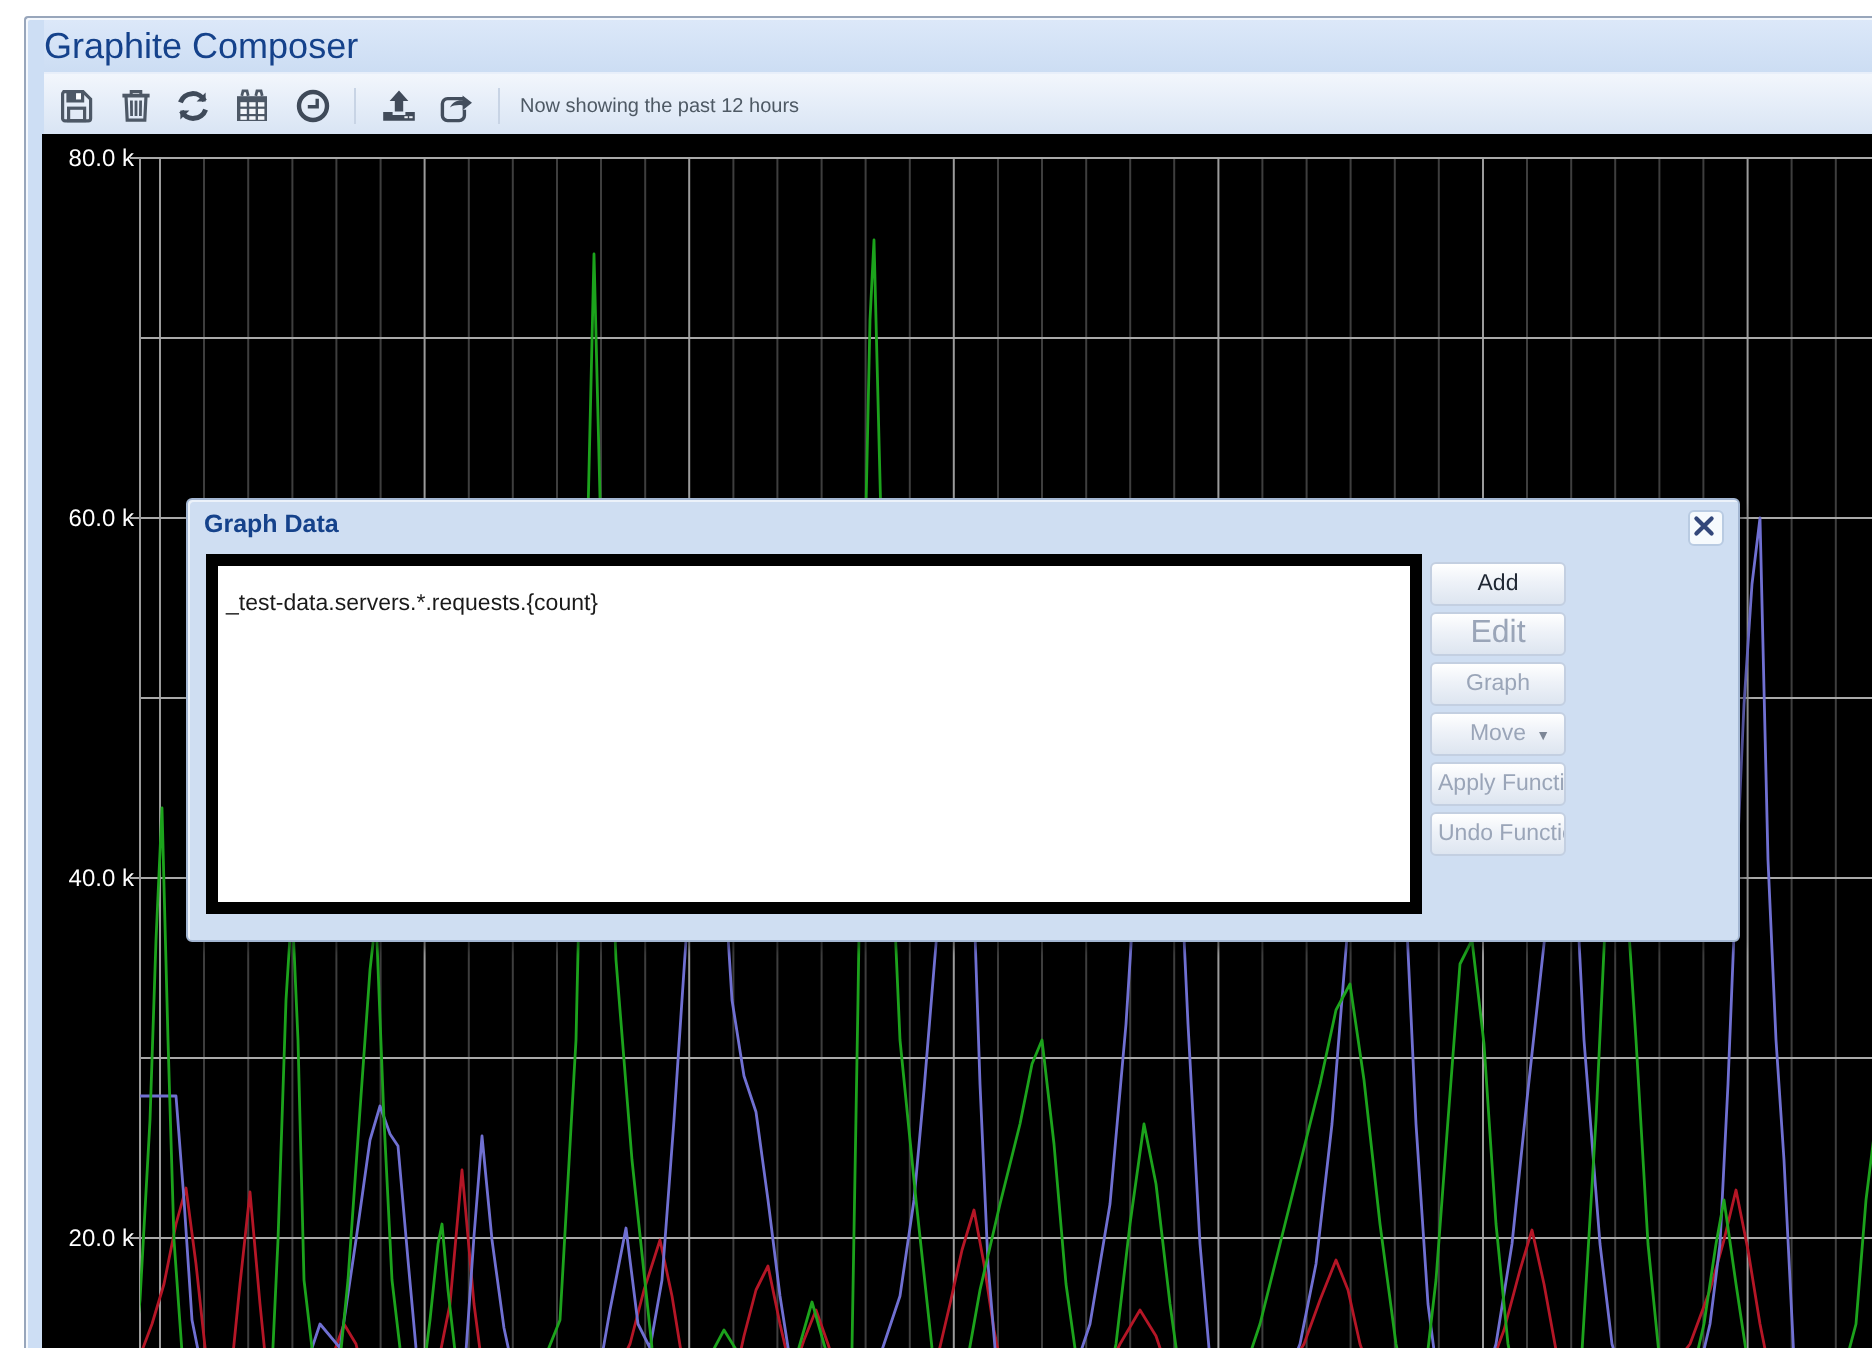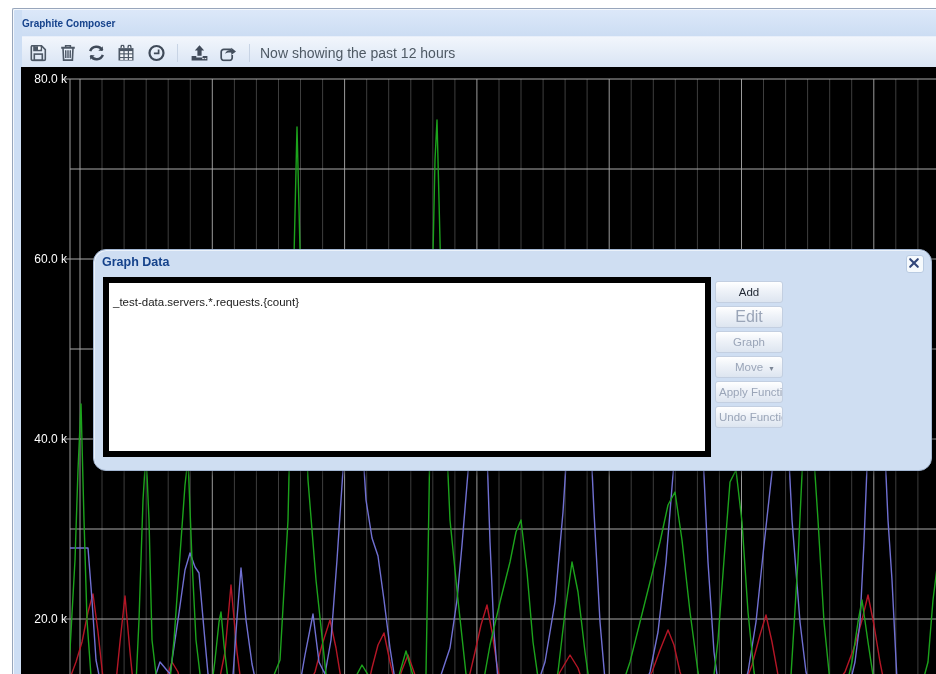--- a/index.html
+++ b/index.html
@@ -1,21 +1,21 @@
 <!DOCTYPE html>
 <html><head><meta charset="utf-8"><title>Graphite Composer</title>
 <style>
 html,body{margin:0;padding:0;background:#ffffff;font-family:"Liberation Sans",sans-serif}
 #page{position:relative;width:936px;height:674px;overflow:hidden}
 </style></head>
 <body>
 <div id="page">
 <div id="win" style="position:absolute;left:12px;top:8px;width:924px;height:666px;border:1px solid #98a6bb;border-right:none;border-bottom:none;background:#cddef4;border-top-left-radius:2px;box-shadow:inset 1px 1px 0 #f4f8fd">
   <div id="titlebar" style="position:absolute;left:9px;top:1px;right:0;height:26px;background:linear-gradient(#dcE8f9,#ccddf3);display:flex;align-items:center">
-    <span style="font-size:10px;font-weight:bold;color:#15428b">Graphite Composer</span>
+    <span style="font-size:18px;font-weight:normal;color:#15428b">Graphite Composer</span>
   </div>
   <div id="toolbar" style="position:absolute;left:9px;top:27px;right:0;height:32px;background:linear-gradient(#f2f6fc,#d8e4f4);border-top:1px solid #e8effa;box-sizing:border-box">
         <div style="position:absolute;left:7px;top:50%;transform:translateY(-50%);line-height:0"><svg width="18" height="17" viewBox="0 0 18 17">
             <path d="M2.3 1.3 H12.5 L16.3 5.1 V14.7 A1.2 1.2 0 0 1 15.1 15.9 H3.5 A1.2 1.2 0 0 1 2.3 14.7 V2.5 A1.2 1.2 0 0 1 3.5 1.3 Z" stroke="#4d5866" fill="none" stroke-width="1.6"></path>
             <path d="M5 1.5 V6 H12.3 V1.5" stroke="#4d5866" fill="none" stroke-width="1.6"></path>
             <rect x="5" y="1.8" width="4" height="4" fill="#4d5866"></rect>
             <rect x="9.2" y="2.3" width="2.3" height="2.6" fill="#fdfeff"></rect>
             <rect x="5.3" y="9.6" width="8" height="6.2" stroke="#4d5866" fill="none" stroke-width="1.6"></rect>
           </svg></div>
         <div style="position:absolute;left:38px;top:50%;transform:translateY(-50%);line-height:0"><svg width="16" height="17" viewBox="0 0 16 17">
@@ -55,21 +55,21 @@
             <path d="M9.5 0.8 L14.2 6 H11.6 V11.2 H7.4 V6 H4.8 Z" fill="#414b5a"></path>
             <path d="M1.6 11.5 H6.3 V13 H12.7 V11.5 H17.4 V15.9 H1.6 Z" fill="#414b5a"></path>
             <rect x="12.2" y="13.6" width="1.7" height="1" fill="#eef2f8"></rect>
             <rect x="14.6" y="13.6" width="1.7" height="1" fill="#eef2f8"></rect>
           </svg></div>
         <div style="position:absolute;left:197px;top:50%;transform:translateY(-50%);line-height:0"><svg width="18" height="17" viewBox="0 0 18 17">
             <path d="M12.5 4.8 H4.8 A2.6 2.6 0 0 0 2.2 7.4 V13.2 A2.6 2.6 0 0 0 4.8 15.8 H10.6 A2.6 2.6 0 0 0 13.2 13.2 V10.4" stroke="#434e5d" fill="none" stroke-width="1.7"></path>
             <path d="M6 9.2 C7.2 6.4 9.8 5.4 12.3 5.6 L12.3 3.2 L17 6.9 L12.3 10.6 L12.3 8.2 C9.9 7.8 7.5 8.3 6 9.2 Z" fill="#434e5d"></path>
           </svg></div>
         <div style="position:absolute;left:227px;top:7px;width:1px;height:18px;background:#c8d4e5"></div>
-        <div style="position:absolute;left:238px;top:0;height:32px;display:flex;align-items:center;color:#4e5964;font-size:14px">Now showing the past 12 hours</div>
+        <div style="position:absolute;left:238px;top:0;height:32px;display:flex;align-items:center;color:#4e5964;font-size:10px">Now showing the past 12 hours</div>
       </div>
 </div>
 <svg width="915" height="607" viewBox="0 0 915 607" style="position:absolute;left:21px;top:67px;display:block">
 <defs>
         <clipPath id="plot">
           <rect x="49" y="0" width="866" height="607"></rect>
         </clipPath>
       </defs>
 <rect width="915" height="607" fill="#000000"></rect>
 <line x1="59.0" y1="12" x2="59.0" y2="607" stroke="#9b9b9b" stroke-width="1"></line>
@@ -126,21 +126,21 @@
 <g clip-path="url(#plot)" fill="none" stroke-linejoin="round">
 <polyline points="45,623 49,611 55,595 61,575 67,545 72,527 77,565 82,611 87,638 94,625 99,575 104,529 109,585 114,635 124,643 134,635 144,615 151,595 157,605 164,635 179,643 194,635 204,585 210,518 216,585 222,631 235,638 245,635 259,643 274,635 284,625 294,605 301,578 309,553 315,581 321,618 329,633 337,639 345,628 351,601 357,578 363,566 369,595 375,621 381,603 387,588 393,605 399,623 407,633 424,643 439,635 447,615 454,585 460,558 466,538 471,565 476,598 482,628 492,635 504,643 519,635 529,625 539,605 549,588 557,601 565,625 574,635 589,643 604,635 619,625 631,605 639,583 647,563 653,578 659,605 667,628 679,635 694,643 709,635 721,625 731,598 739,568 745,548 751,575 757,608 764,635 779,643 794,635 809,625 824,605 834,578 841,553 847,528 853,558 859,595 865,625 874,635 889,643 904,635 917,629" stroke="#b51626" stroke-width="1.4"></polyline>
 <polyline points="45,481 67,481 71,533 75,593 79,613 84,643 119,638 129,625 139,595 149,607 157,553 164,503 169,486 174,500 178,506 183,563 187,607 193,633 203,638 211,623 216,551 220,501 225,553 231,597 237,625 247,635 257,641 269,643 277,628 284,588 292,547 298,595 304,607 310,573 316,493 322,403 328,313 334,278 340,353 345,433 351,471 357,489 363,533 369,581 374,613 379,638 389,645 399,638 409,628 419,611 429,581 436,533 441,478 447,405 453,325 459,283 465,355 469,475 473,565 477,613 484,638 494,645 504,638 514,625 524,595 534,535 542,445 549,335 555,245 561,223 567,315 573,445 579,555 584,613 591,638 601,645 611,638 621,625 629,605 637,565 645,495 653,395 661,295 669,233 675,265 681,365 687,495 693,585 699,631 709,638 719,631 727,605 735,555 743,478 751,405 758,345 765,333 771,453 779,555 785,605 791,625 799,638 809,645 819,638 827,625 834,595 839,555 843,475 847,375 851,285 855,225 859,192 863,363 867,453 871,513 876,613 884,638 894,645 904,638 912,628 917,623" stroke="#7070d2" stroke-width="1.4"></polyline>
 <polyline points="45,623 49,583 54,493 57,403 60,337 63,453 66,553 71,623 79,643 114,638 118,553 122,433 125,385 128,453 131,573 135,607 141,638 147,633 153,573 159,488 164,418 167,391 171,493 175,573 179,607 184,638 189,633 194,593 198,555 200,545 203,578 207,613 219,645 239,638 249,618 259,593 267,453 272,233 276,60 281,263 287,413 295,513 305,607 313,638 323,633 333,613 341,598 349,611 359,628 371,633 379,605 385,584 391,605 397,625 399,633 405,607 408,433 411,233 414,93 416,53 422,293 429,453 437,533 445,607 453,638 461,623 469,578 479,535 489,495 495,465 500,453 506,505 512,575 519,625 529,641 537,605 544,545 551,495 557,525 564,585 571,635 579,645 589,638 599,625 609,595 619,555 629,515 639,475 647,438 654,425 661,473 669,545 677,605 684,638 691,625 697,573 703,493 709,415 715,403 721,455 727,545 733,605 739,635 749,645 759,635 769,625 777,493 783,365 791,361 797,453 803,555 809,615 817,638 824,625 831,595 837,555 841,533 847,575 853,615 859,638 869,645 879,638 889,631 899,625 907,595 912,533 917,493" stroke="#1ca31c" stroke-width="1.4"></polyline>
 </g>
 <text x="46" y="16" text-anchor="end" font-size="12" fill="#ffffff" font-family="Liberation Sans, sans-serif">80.0 k</text>
 <text x="46" y="196" text-anchor="end" font-size="12" fill="#ffffff" font-family="Liberation Sans, sans-serif">60.0 k</text>
 <text x="46" y="376" text-anchor="end" font-size="12" fill="#ffffff" font-family="Liberation Sans, sans-serif">40.0 k</text>
 <text x="46" y="556" text-anchor="end" font-size="12" fill="#ffffff" font-family="Liberation Sans, sans-serif">20.0 k</text>
 </svg>
-<div style="position:absolute;left:93px;top:249px;width:839px;height:222px;background:#cfdef2;border:1px solid #a3b6d2;border-radius:13px;box-shadow:inset 1px 1px 0 rgba(255,255,255,.6),2px 3px 5px rgba(0,0,0,0.45);box-sizing:border-box">
+<div style="position:absolute;left:93px;top:249px;width:777px;height:222px;background:#cfdef2;border:1px solid #a3b6d2;border-radius:3px;box-shadow:inset 1px 1px 0 rgba(255,255,255,.6),2px 3px 5px rgba(0,0,0,0.45);box-sizing:border-box">
   <div style="position:absolute;left:8px;top:5px;font-size:12.5px;font-weight:bold;color:#15428b">Graph Data</div>
   <div style="position:absolute;right:7px;top:5px;width:16px;height:16px;background:#f6fafd;border:1px solid #b9cbe2;border-radius:3px">
     <svg width="16" height="16" viewBox="0 0 16 16" style="position:absolute;left:-1px;top:-1px">
           <path d="M4.2 4.2 L11.8 11.8 M11.8 4.2 L4.2 11.8" stroke="#33477a" stroke-width="2.1" stroke-linecap="round"></path>
         </svg>
   </div>
   <div style="position:absolute;left:9px;top:27px;width:608px;height:180px;background:#ffffff;border:6px solid #000000;box-sizing:border-box">
     <div style="position:absolute;left:4px;top:13px;font-size:11.5px;color:#1a1a1a">_test-data.servers.*.requests.{count}</div>
   </div>
   <div style="position:absolute;left:621px;top:27px;width:70px;height:180px">

